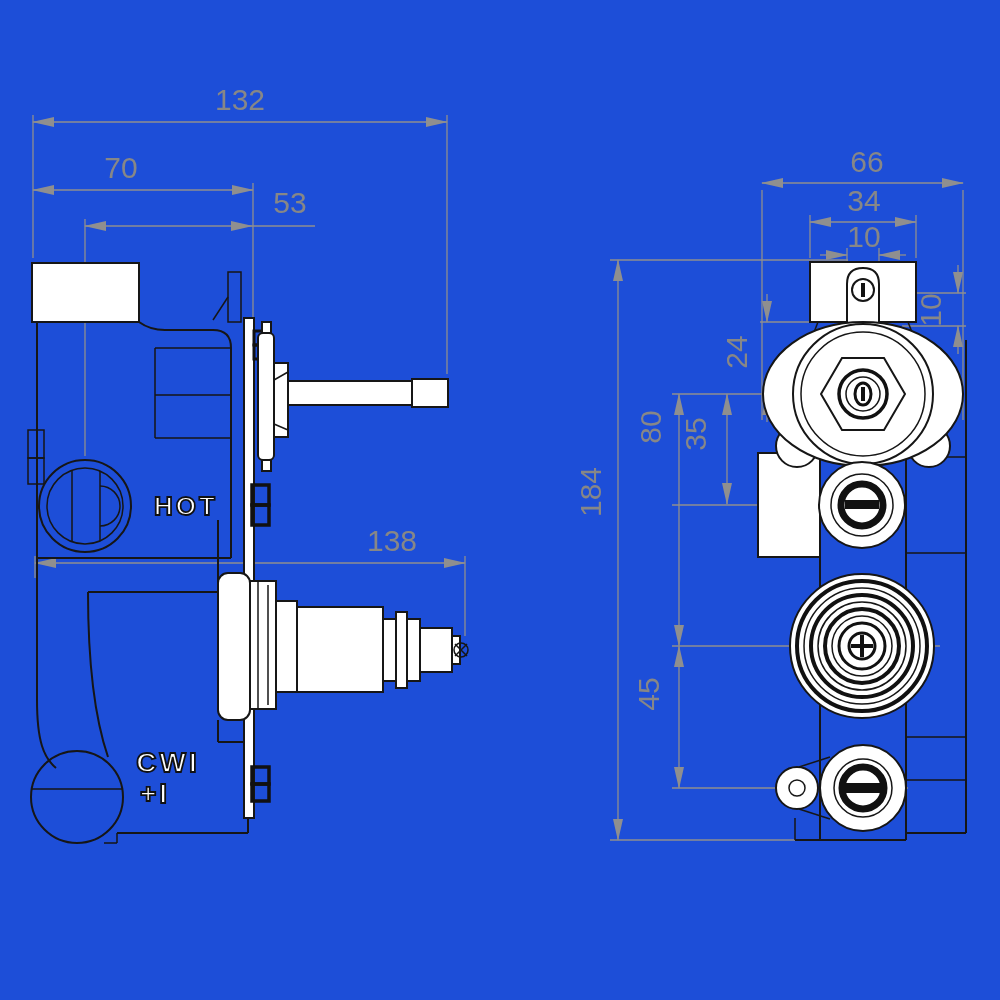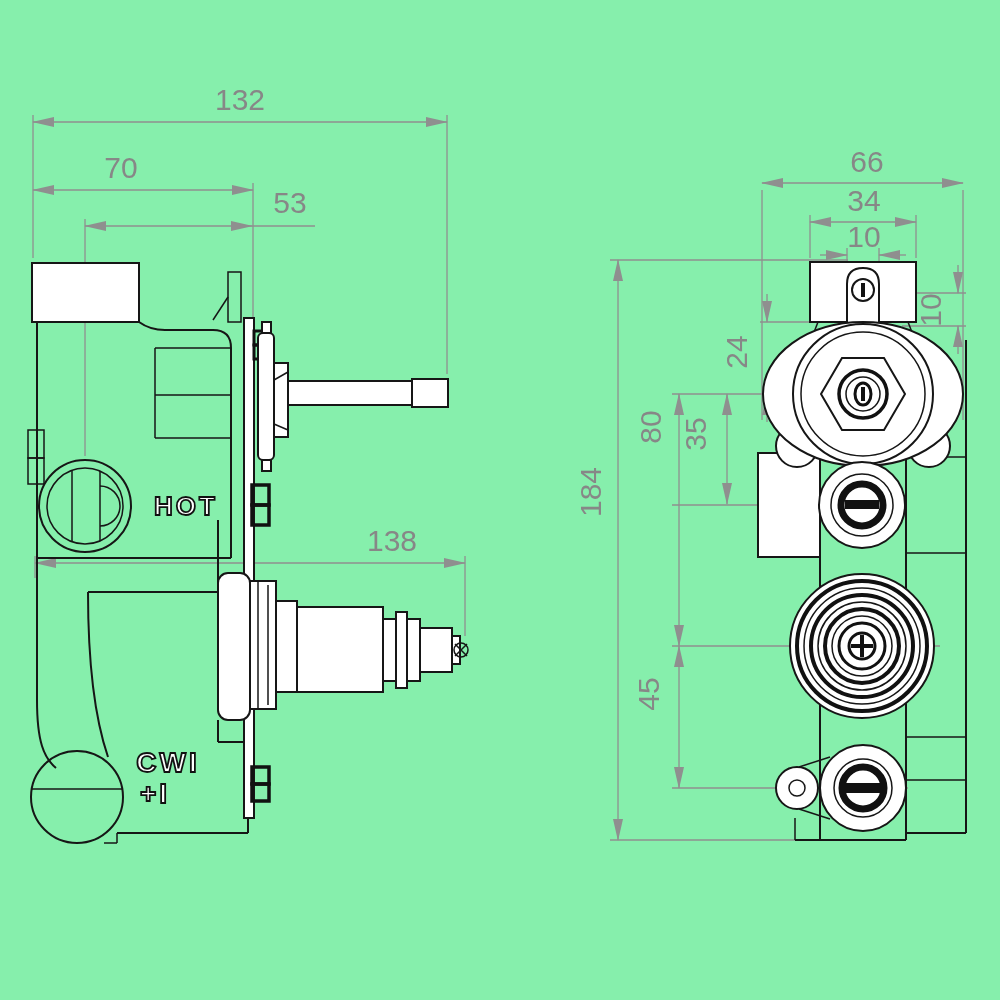--- a/index.html
+++ b/index.html
@@ -1,16 +1,16 @@
 <!DOCTYPE html>
 <html><head>
 <meta charset="utf-8">
 <style>
   html,body{margin:0;padding:0;background:#fff;}
-  .canvas{position:relative;width:1000px;height:1000px;background:#86efac;overflow:hidden;
+  .canvas{position:relative;width:1000px;height:1000px;background:#1d4ed8;overflow:hidden;
           font-family:"Liberation Sans", sans-serif;}
   svg{display:block;}
   text.dim{font-family:"Liberation Sans", sans-serif;font-size:30px;fill:#878787;}
   text.mark{font-family:"Liberation Sans", sans-serif;font-weight:bold;fill:#ffffff;
             stroke:#111;stroke-width:1.8px;letter-spacing:3px;}
   .bl{stroke:#161616;fill:none;stroke-width:2;}
   .blf{stroke:#161616;fill:#ffffff;stroke-width:2;}
   .bl1{stroke:#161616;fill:none;stroke-width:1.5;}
   .thick{stroke:#111;fill:none;}
   .dl{stroke:#8f8f8f;fill:none;stroke-width:1.3;}

